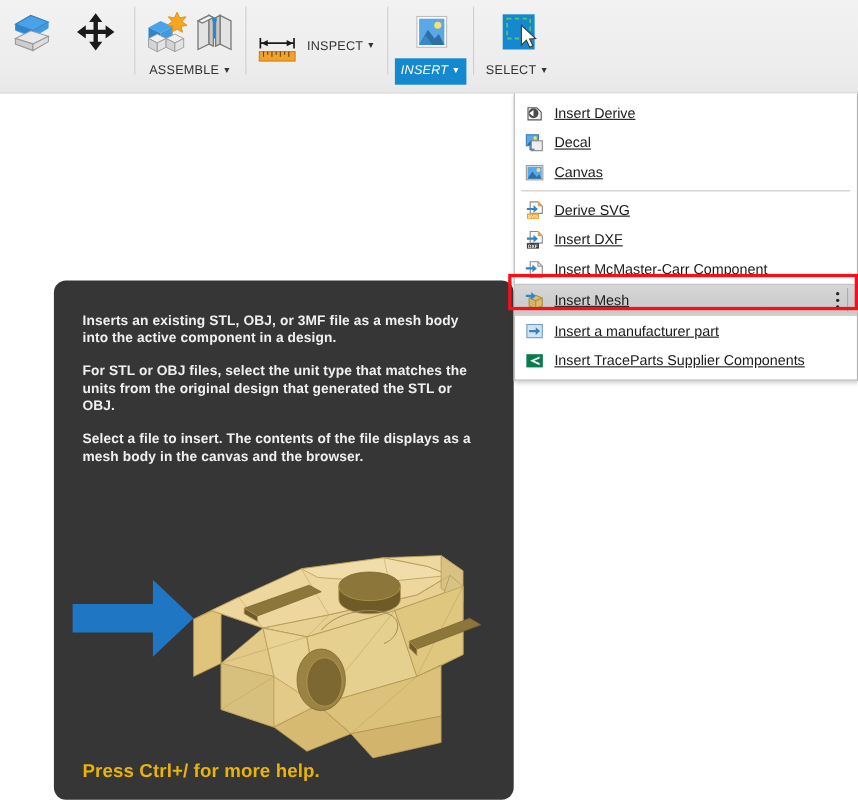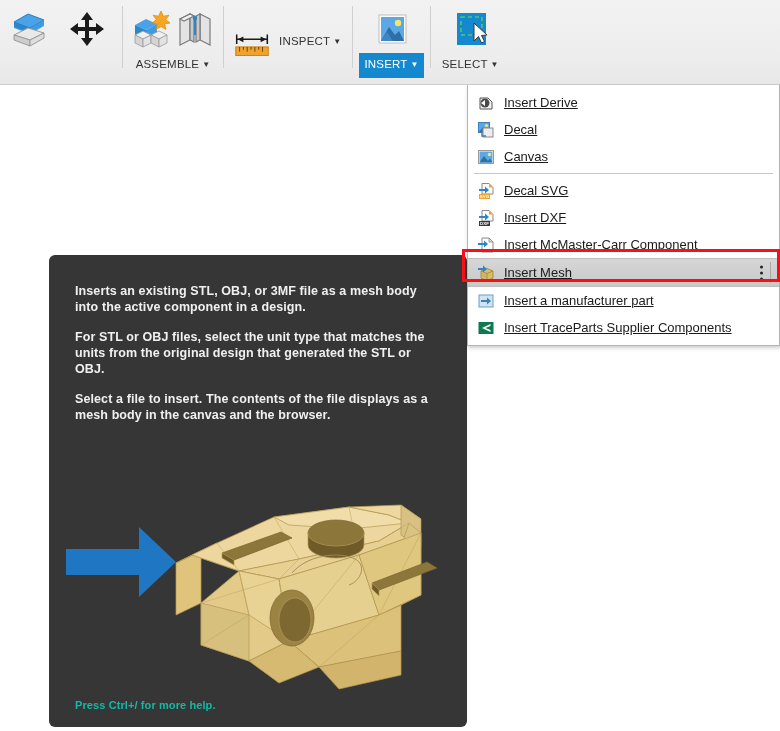--- a/index.html
+++ b/index.html
@@ -165,42 +165,42 @@
   }
 
   
   .tooltip {
     position: absolute;
     left: 49px;
     top: 255px;
     width: 418px;
     height: 472px;
     background: #363636;
-    border-radius: 6px;
+    border-radius: 11px;
     box-sizing: border-box;
     overflow: hidden;
     z-index: 20;
   }
   .tt-body {
     padding: 28px 26px 0 26px;
   }
   .tt-para {
     color: #f0f0f0;
     font-size: 12.5px;
     font-weight: bold;
     line-height: 16px;
     margin: 0 0 14px 0;
     letter-spacing: .1px;
   }
   .tt-footer {
     position: absolute;
     left: 26px;
     bottom: 16px;
-    color: #14b8a6;
-    font-size: 11px;
+    color: #eab308;
+    font-size: 17px;
     font-weight: bold;
     letter-spacing: .1px;
   }
   .tt-figure {
     position: absolute;
     left: 0;
     top: 200px;
     width: 418px;
     height: 255px;
   }
@@ -293,21 +293,21 @@
               <line x1="34" y1="24" x2="34" y2="29"></line>
             </g>
           </svg>
         </div>
         <div class="tb-label"><span>INSPECT</span><span class="caret">▼</span></div>
       </div>
       <div class="tb-sep"></div>
     </div>
 
     <div class="tb-group">
-      <div style="display:flex;flex-direction:column;align-items:center;height:84px;">
+      <div style="display:flex;flex-direction:column;align-items:center;height:84px;font-style:italic;">
         <div class="tb-icon">
           <svg width="44" height="44" viewBox="0 0 44 44">
             <rect x="9" y="8" width="27" height="28" fill="#ffffff" stroke="#bdbdbd" stroke-width="1"></rect>
             <rect x="11" y="10" width="23" height="24" fill="#5aa9e6"></rect>
             <circle cx="28" cy="16" r="3.2" fill="#f7e26b"></circle>
             <polygon points="11,34 19,20 25,28 29,24 34,34" fill="#2f6fa8"></polygon>
             <polygon points="11,34 17,25 23,34" fill="#3f86c4"></polygon>
           </svg>
         </div>
         <div class="tb-label active"><span>INSERT</span><span class="caret">▼</span></div>
@@ -453,21 +453,21 @@
   <div class="menu-item">
     <span class="mi-icon">
       <svg width="18" height="18" viewBox="0 0 18 18">
         <path d="M5,1.5 L12,1.5 L16,5.5 L16,12 L5,12 Z" fill="#fbfbfb" stroke="#8a8a8a" stroke-width="1"></path>
         <polygon points="12,1.5 16,5.5 12,5.5" fill="#f0a22e"></polygon>
         <path d="M2,7 L8,7 L8,4.5 L12,8 L8,11.5 L8,9 L2,9 Z" fill="#2b86cc"></path>
         <rect x="2" y="12" width="11" height="5" fill="#f0a22e"></rect>
         <text x="7.5" y="16.2" font-family="'Liberation Sans',sans-serif" font-size="4.4" fill="#ffffff" text-anchor="middle" font-weight="bold">SVG</text>
       </svg>
     </span>
-    <span class="mi-label">Decal SVG</span>
+    <span class="mi-label">Derive SVG</span>
   </div>
 
   <div class="menu-item">
     <span class="mi-icon">
       <svg width="18" height="18" viewBox="0 0 18 18">
         <path d="M5,1.5 L12,1.5 L16,5.5 L16,12 L5,12 Z" fill="#fbfbfb" stroke="#8a8a8a" stroke-width="1"></path>
         <polygon points="12,1.5 16,5.5 12,5.5" fill="#f0a22e"></polygon>
         <path d="M2,7 L8,7 L8,4.5 L12,8 L8,11.5 L8,9 L2,9 Z" fill="#2b86cc"></path>
         <rect x="2" y="12" width="11" height="5" fill="#3a3a3a"></rect>
         <text x="7.5" y="16.2" font-family="'Liberation Sans',sans-serif" font-size="4.4" fill="#ffffff" text-anchor="middle" font-weight="bold">DXF</text>

